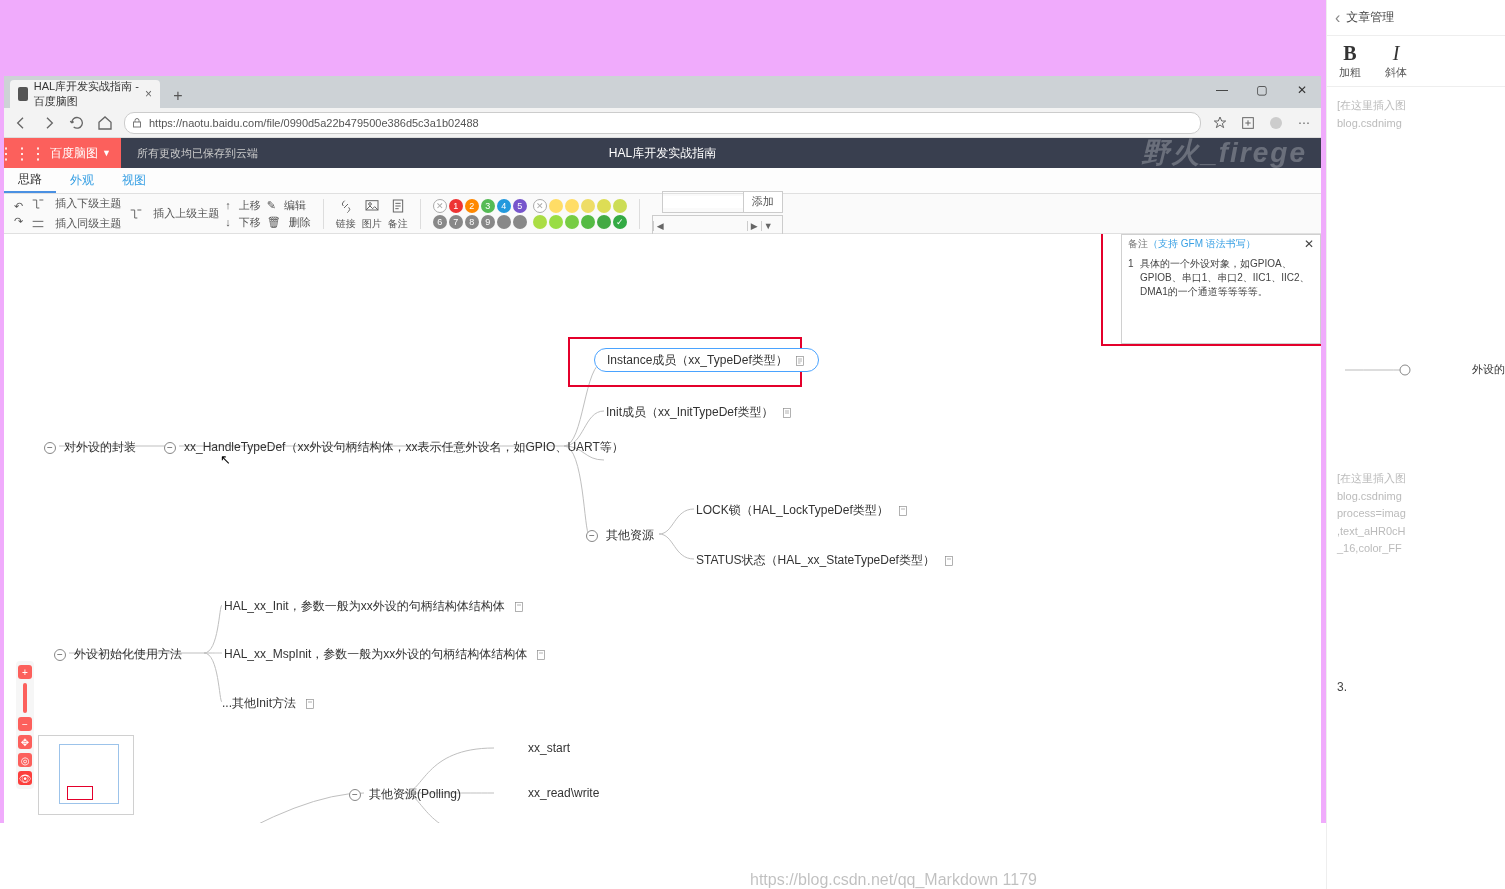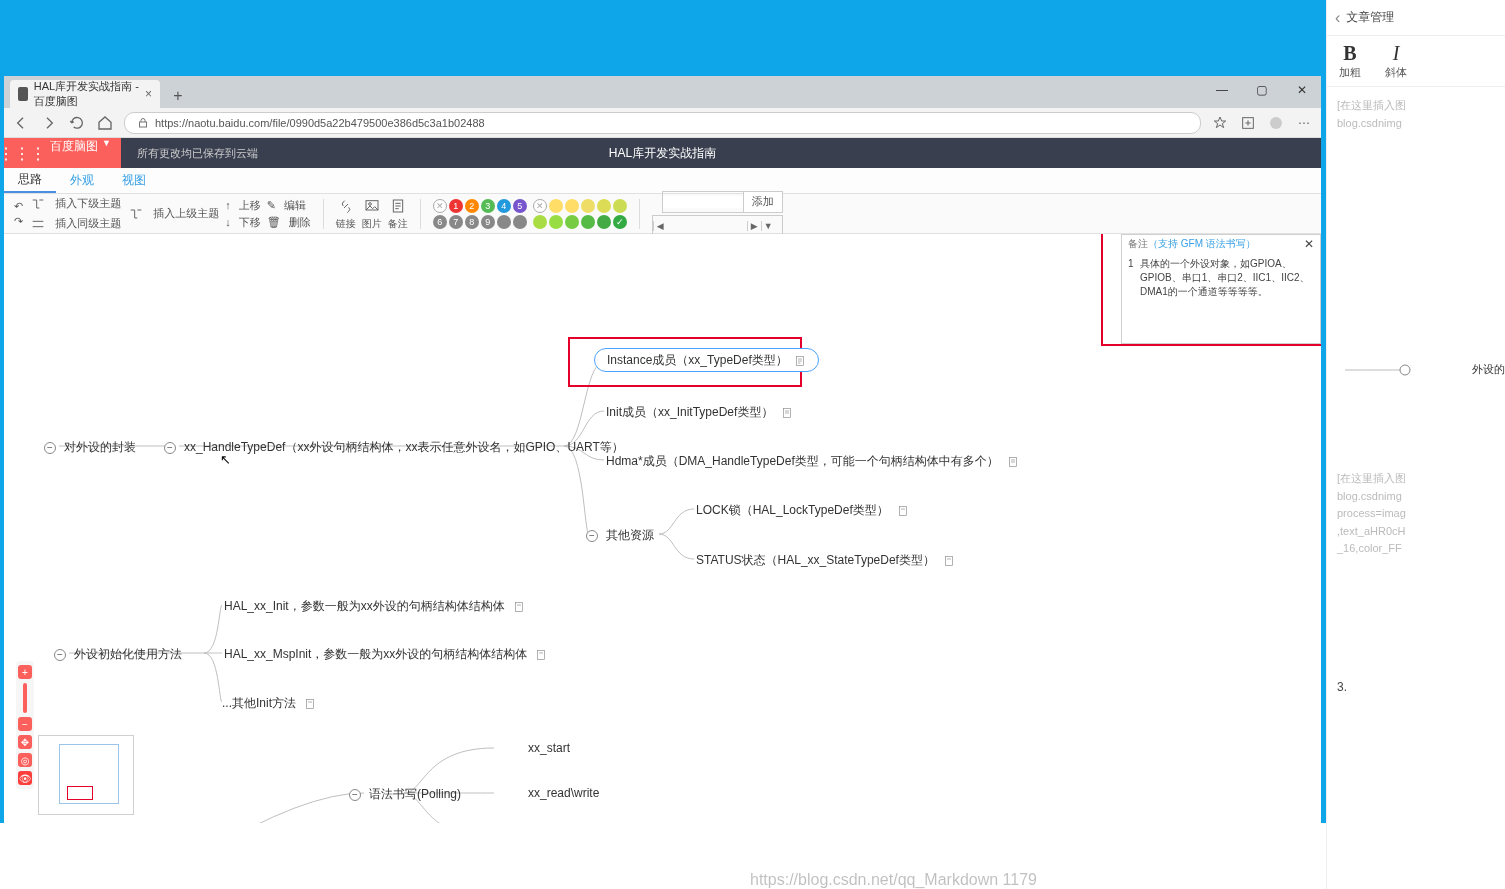--- a/index.html
+++ b/index.html
@@ -1,43 +1,43 @@
 <!DOCTYPE html>
 <html><head>
 <meta charset="utf-8">
 <style>
 * { margin:0; padding:0; box-sizing:border-box; font-family:"Microsoft YaHei",Arial,sans-serif; }
 body { width:1505px; height:889px; background:#fff; overflow:hidden; position:relative; }
 
 
-.screenshot { position:absolute; left:0; top:0; width:1326px; height:823px; background:#0ea5e9; }
+.screenshot { position:absolute; left:0; top:0; width:1326px; height:823px; background:#f0abfc; }
 
 
 .win { position:absolute; left:4px; top:76px; width:1317px; height:747px; background:#fff; display:flex; flex-direction:column; }
 
 
 .tabstrip { height:32px; background:#cdd2d6; display:flex; align-items:flex-end; }
 .tab { height:28px; width:150px; background:#f3f3f3; margin-left:6px; border-radius:4px 4px 0 0; display:flex; align-items:center; padding:0 8px; font-size:11px; color:#333; gap:6px; }
 .tab .dot { width:14px; height:14px; background:#555; border-radius:2px; }
 .tab .cl { margin-left:auto; font-size:12px; color:#666; cursor:pointer; }
 .newtab { width:24px; height:24px; margin-left:6px; display:flex; align-items:center; justify-content:center; color:#555; font-size:16px; }
 
 
 .addr { height:30px; background:#f3f3f3; display:flex; align-items:center; padding:0 8px; gap:10px; font-size:12px; color:#444; border-bottom:1px solid #ddd; }
 .ibtn { width:18px; height:18px; display:flex; align-items:center; justify-content:center; color:#666; }
 .ibtn svg{width:16px;height:16px;}
-.urlbox { flex:1; height:22px; background:#fff; border:1px solid #ccc; border-radius:10px; display:flex; align-items:center; padding:0 12px; gap:6px; font-size:11px; color:#555; }
+.urlbox { flex:1; height:22px; background:#fff; border:1px solid #ccc; border-radius:10px; display:flex; align-items:center; padding:0 6px; gap:6px; font-size:11px; color:#555; }
 .urlbox .lock{width:12px;height:12px;}
 .wctrl { display:flex; gap:0; margin-left:auto; position:absolute; right:4px; top:76px; }
 .wbtn { width:40px; height:28px; display:flex; align-items:center; justify-content:center; color:#333; font-size:12px; }
 
 
 .apphdr { height:30px; background:#393f4f; color:#ddd; display:flex; align-items:center; font-size:12px; }
 .logobtn { width:36px; display:flex; align-items:center; justify-content:center; color:#fff; background:#fc605c; height:100%; font-size:16px; }
-.brand { background:#fc605c; height:100%; display:flex; padding:0 10px; color:#fff; }
+.brand { background:#fc605c; height:100%; display:flex; align-items:center; padding:0 10px; color:#fff; }
 .brand .drop{font-size:9px; margin-left:4px;}
 .savestat { margin-left:16px; color:#ccc; font-size:11px; }
 .doctitle { position:absolute; left:50%; transform:translateX(-50%); color:#fff; font-size:12px; }
 .watermark { margin-left:auto; margin-right:14px; color:rgba(255,255,255,0.25); font-size:28px; font-weight:bold; font-style:italic; letter-spacing:2px; }
 
 
 .subtabs { height:26px; background:#fdfdfd; border-bottom:1px solid #e0e0e0; display:flex; align-items:stretch; font-size:12px; }
 .subtabs div { padding:0 14px; display:flex; align-items:center; color:#38a0e4; cursor:pointer; }
 .subtabs .active { color:#333; font-weight:normal; border-bottom:2px solid #4a90e2; }
 
@@ -161,20 +161,21 @@
   </div>
 
   <div class="apphdr">
     <div class="logobtn">⋮⋮⋮</div>
     <div class="brand">
           <span>百度脑图</span>
           <span class="drop">▼</span>
         </div>
     <div class="savestat">所有更改均已保存到云端</div>
     <div class="doctitle">HAL库开发实战指南</div>
+    <div class="watermark"><span>野火_firege</span></div>
   </div>
 
   <div class="subtabs">
     <div class="active">思路</div>
     <div>外观</div>
     <div>视图</div>
   </div>
 
   <div class="toolbar">
     <div class="tgrp">
@@ -343,24 +344,20 @@
       <span class="selnode"><span>Instance成员（xx_TypeDef类型）</span><span class="note-ic"><svg viewBox="0 0 24 24">
                 <rect x="5" y="3" width="14" height="18"></rect>
                 <path d="M8 8h8M8 12h8M8 16h5"></path>
               </svg></span></span>
     </div>
 
     <div class="nd" style="left:600px;top:170px;"><span class="txt">Init成员（xx_InitTypeDef类型）</span><span class="note-ic"><svg viewBox="0 0 24 24">
               <rect x="5" y="3" width="14" height="18"></rect>
               <path d="M8 8h8M8 12h8"></path>
             </svg></span></div>
-    <div class="nd" style="left:600px;top:219px;"><span class="txt">Hdma*成员（DMA_HandleTypeDef类型，可能一个句柄结构体中有多个）</span><span class="note-ic"><svg viewBox="0 0 24 24">
-              <rect x="5" y="3" width="14" height="18"></rect>
-              <path d="M8 8h8M8 12h8"></path>
-            </svg></span></div>
     <div class="nd" style="left:582px;top:293px;"><span class="expand">−</span><span class="txt">其他资源</span></div>
     <div class="nd" style="left:690px;top:268px;"><span class="txt">LOCK锁（HAL_LockTypeDef类型）</span><span class="note-ic"><svg viewBox="0 0 24 24">
               <rect x="5" y="3" width="14" height="18"></rect>
               <path d="M8 8h8"></path>
             </svg></span></div>
     <div class="nd" style="left:690px;top:318px;"><span class="txt">STATUS状态（HAL_xx_StateTypeDef类型）</span><span class="note-ic"><svg viewBox="0 0 24 24">
               <rect x="5" y="3" width="14" height="18"></rect>
               <path d="M8 8h8"></path>
             </svg></span></div>
 
@@ -371,21 +368,21 @@
             </svg></span></div>
     <div class="nd" style="left:218px;top:412px;"><span class="txt">HAL_xx_MspInit，参数一般为xx外设的句柄结构体结构体</span><span class="note-ic"><svg viewBox="0 0 24 24">
               <rect x="5" y="3" width="14" height="18"></rect>
               <path d="M8 8h8"></path>
             </svg></span></div>
     <div class="nd" style="left:216px;top:461px;"><span class="txt">...其他Init方法</span><span class="note-ic"><svg viewBox="0 0 24 24">
               <rect x="5" y="3" width="14" height="18"></rect>
               <path d="M8 8h8"></path>
             </svg></span></div>
 
-    <div class="nd" style="left:345px;top:552px;"><span class="expand">−</span><span class="txt">语法书写(Polling)</span></div>
+    <div class="nd" style="left:345px;top:552px;"><span class="expand">−</span><span class="txt">其他资源(Polling)</span></div>
     <div class="nd" style="left:494px;top:507px;margin-left:28px;"><span class="txt">xx_start</span></div>
     <div class="nd" style="left:494px;top:552px;margin-left:28px;"><span class="txt">xx_read\write</span></div>
 
     <div style="position:absolute;left:216px;top:218px;font-size:13px;color:#000;">↖</div>
 
     <div class="redbox" style="right:-2px;top:-2px;width:222px;height:114px;"></div>
     <div class="notes">
       <div class="nh">
             <span>备注</span>
             <span class="lk">（支持 GFM 语法书写）</span>

